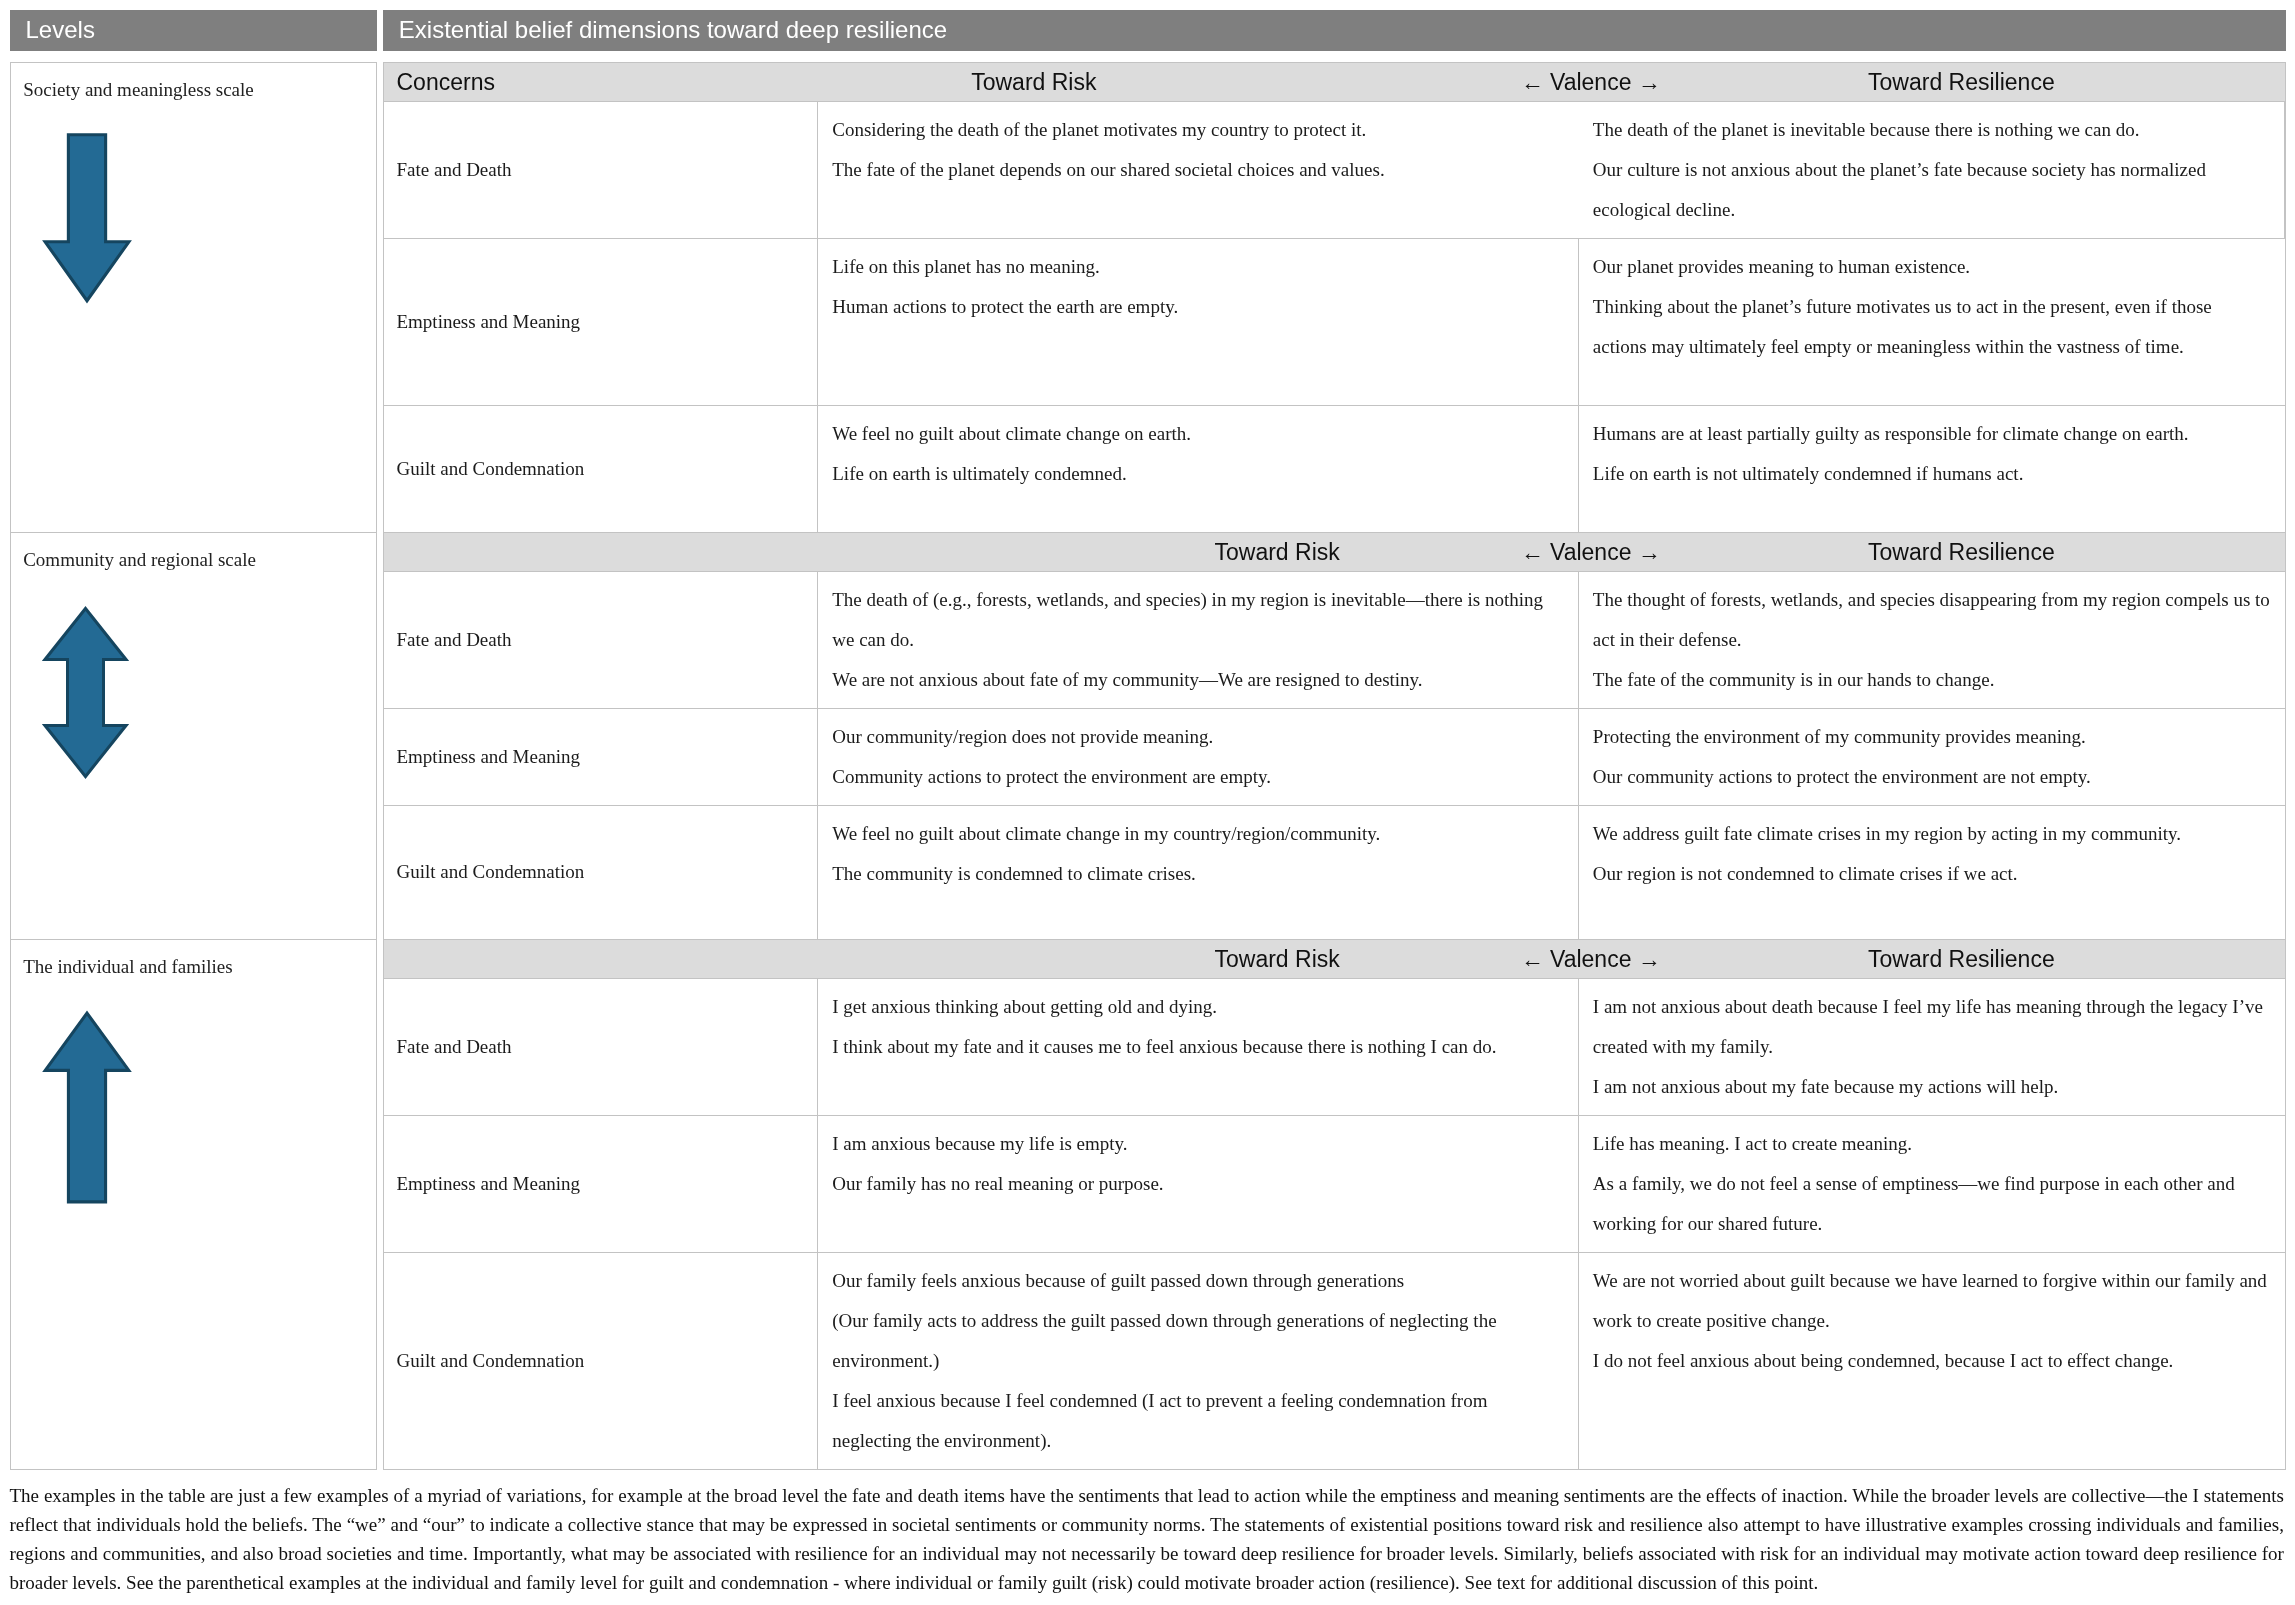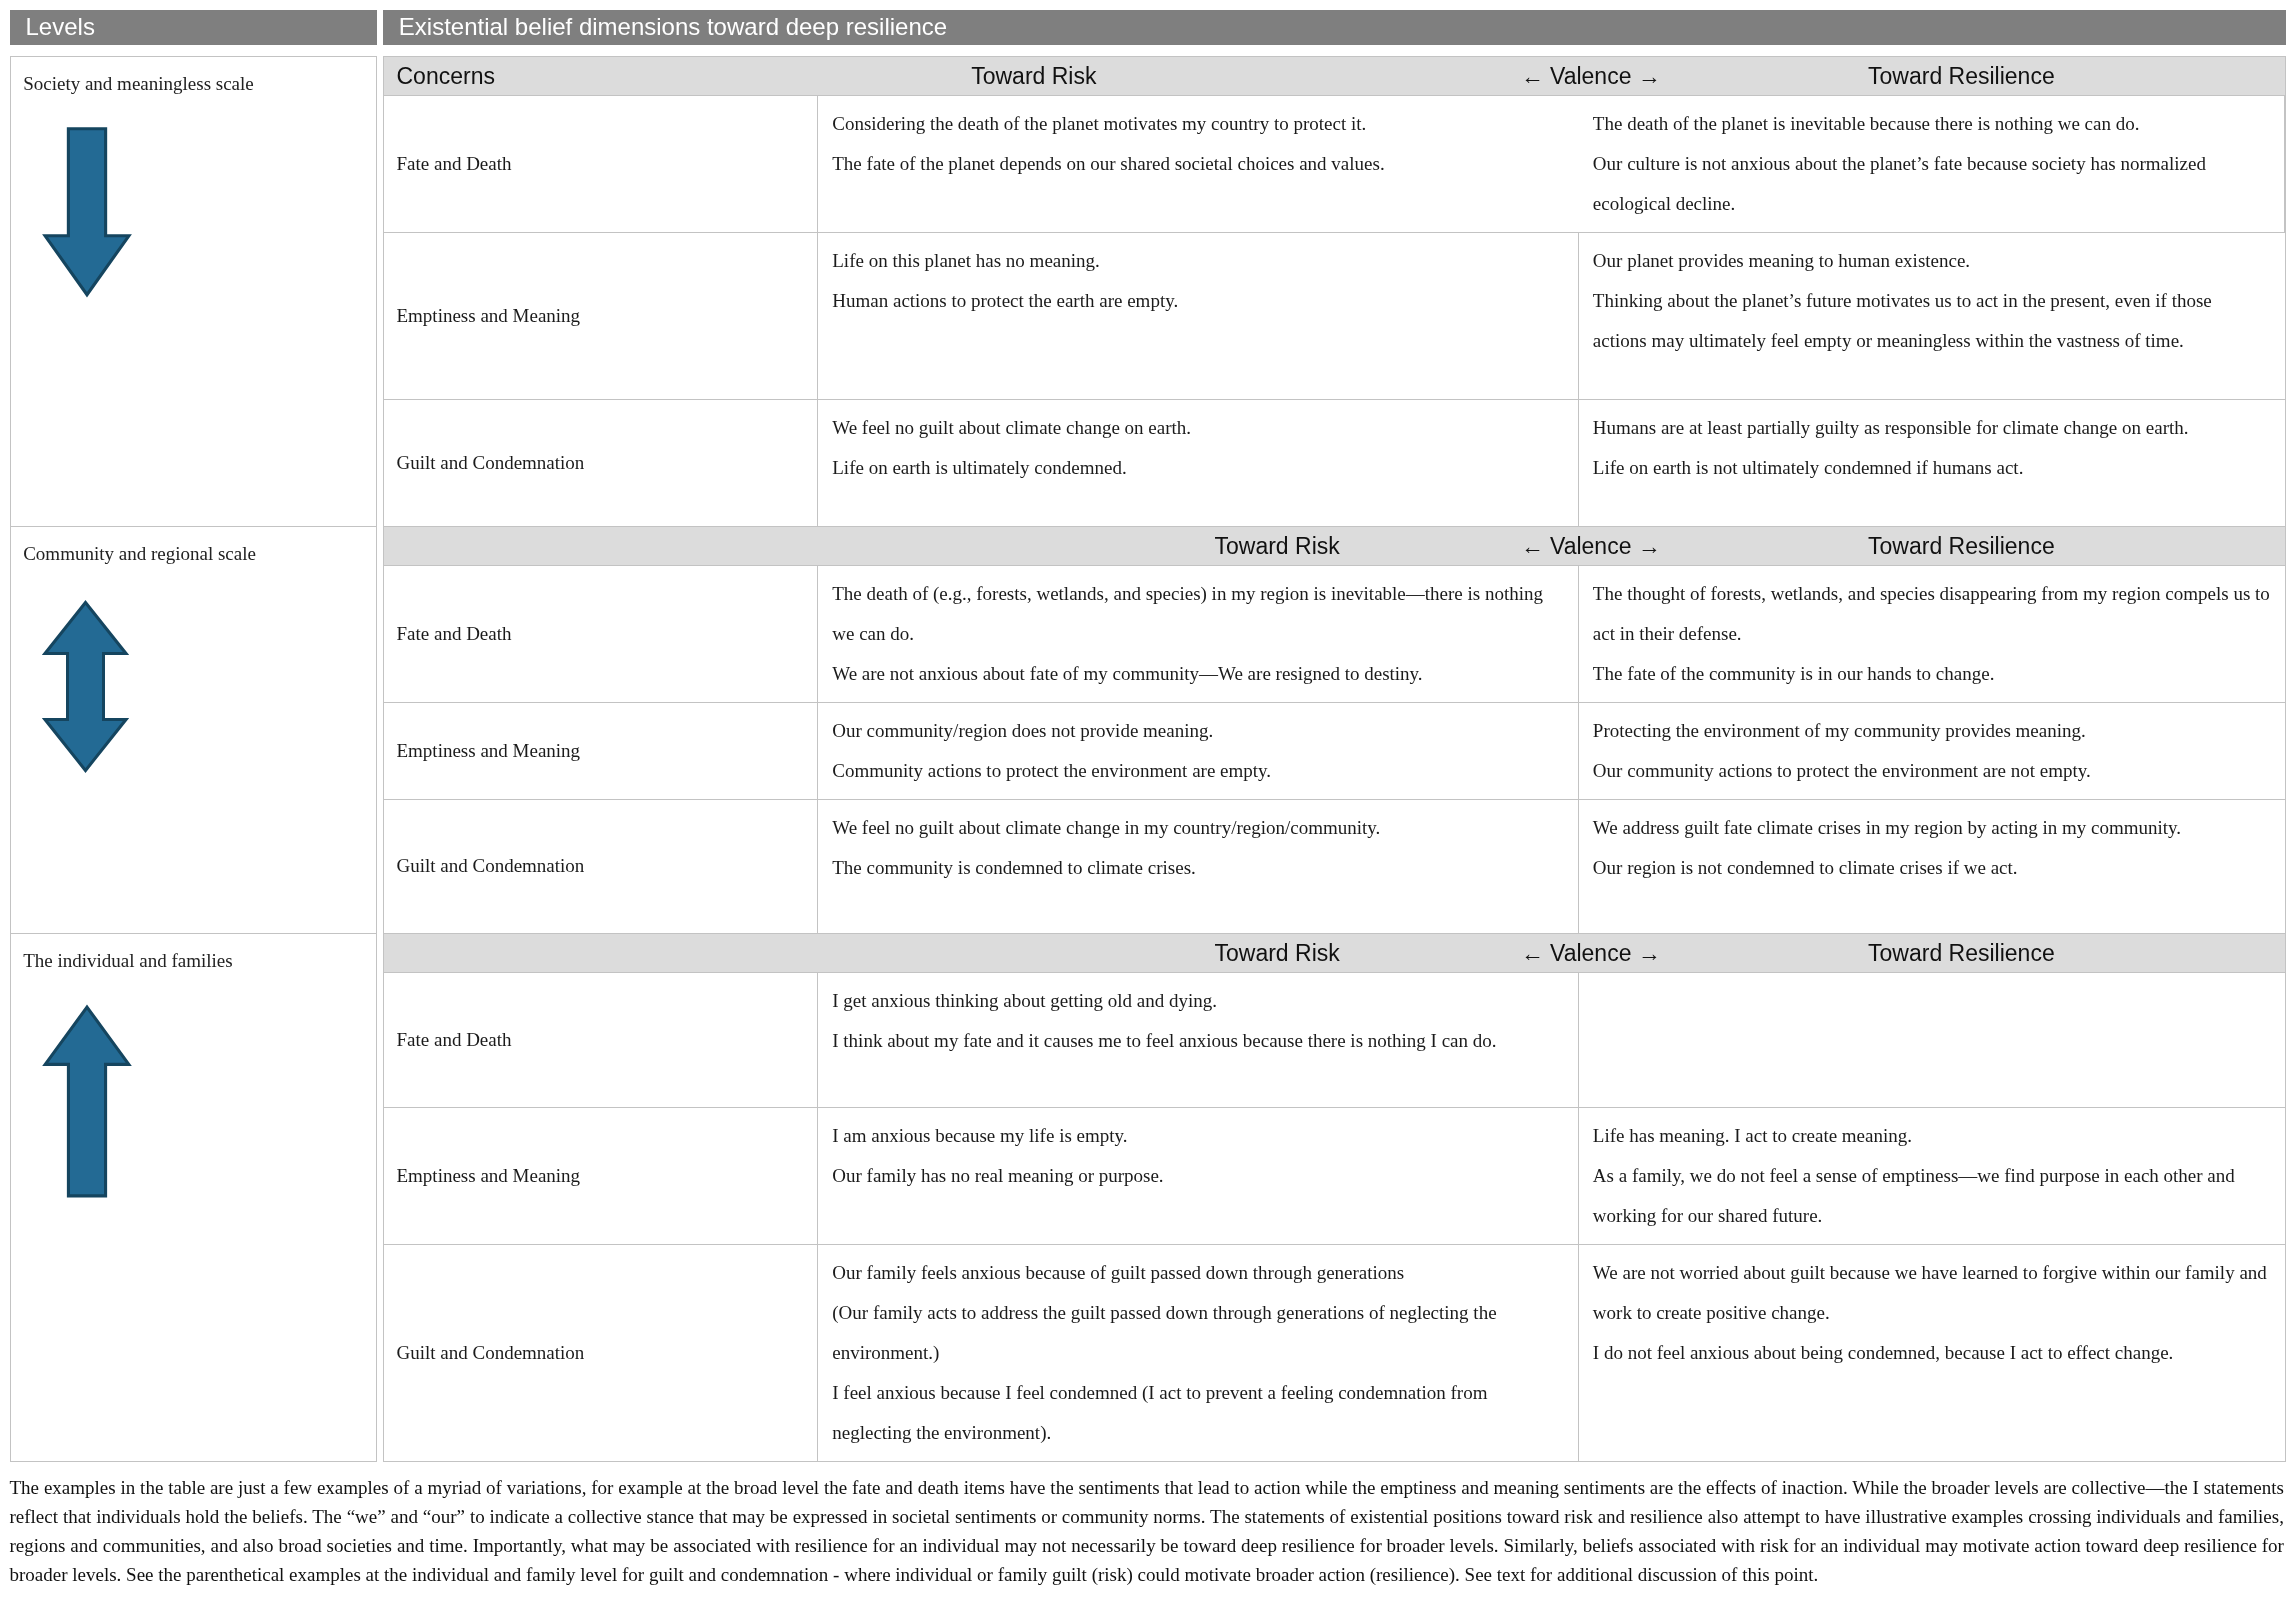--- a/index.html
+++ b/index.html
@@ -13,21 +13,21 @@
 
   
   .grid3 { display: grid; grid-template-columns: 367px 6.3px 1fr; }
 
   
   .topbar-cell {
     background: #7f7f7f;
     color: #ffffff;
     font-family: "Liberation Sans", sans-serif;
     font-size: 24px;
-    height: 35px;
+    height: 41px;
     display: flex;
     align-items: center;
     padding: 0 16px;
   }
   .bar-gap { background: #ffffff; }
   .spacer { height: 11px; }
 
   
   .section { display: grid; grid-template-columns: 367px 6.3px 1fr; }
   .lc {
@@ -207,20 +207,22 @@
     <div class="rt">
       <div class="rt-header h23">
         <span class="hdr-risk">Toward Risk</span>
         <span class="hdr-valence">← Valence →</span>
         <span class="hdr-resilience">Toward Resilience</span>
       </div>
       <div class="row" style="min-height:135px">
         <div class="concern">Fate and Death</div>
         <div class="cellt risk">I get anxious thinking about getting old and dying.
 I think about my fate and it causes me to feel anxious because there is nothing I can do.</div>
+        <div class="cellt">I am not anxious about death because I feel my life has meaning through the legacy I’ve created with my family.
+I am not anxious about my fate because my actions will help.</div>
       </div>
       <div class="row" style="min-height:125px">
         <div class="concern">Emptiness and Meaning</div>
         <div class="cellt risk">I am anxious because my life is empty.
 Our family has no real meaning or purpose.</div>
         <div class="cellt">Life has meaning. I act to create meaning.
 As a family, we do not feel a sense of emptiness—we find purpose in each other and working for our shared future.</div>
       </div>
       <div class="row" style="min-height:213px">
         <div class="concern">Guilt and Condemnation</div>

